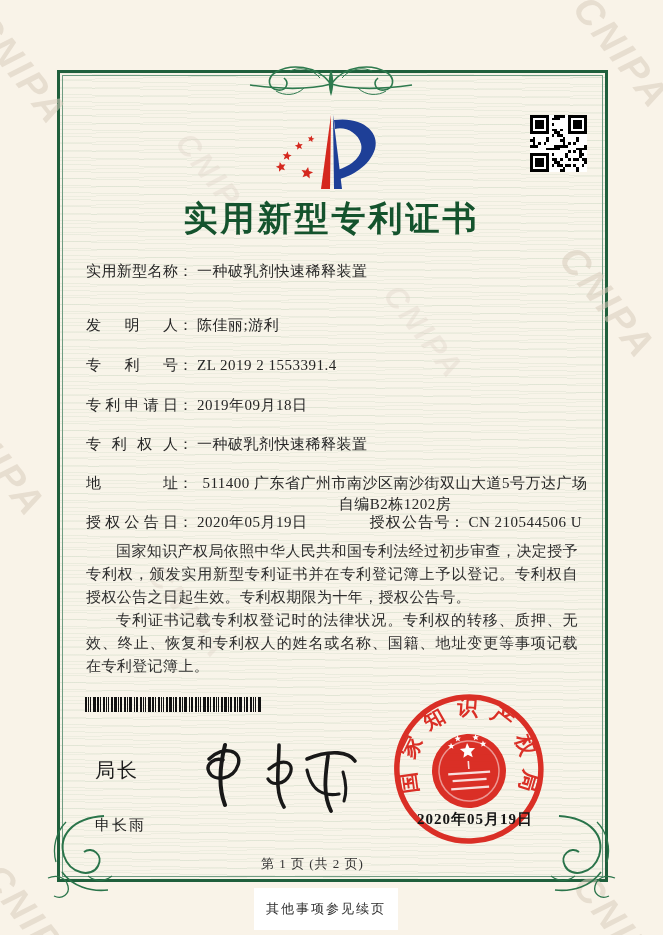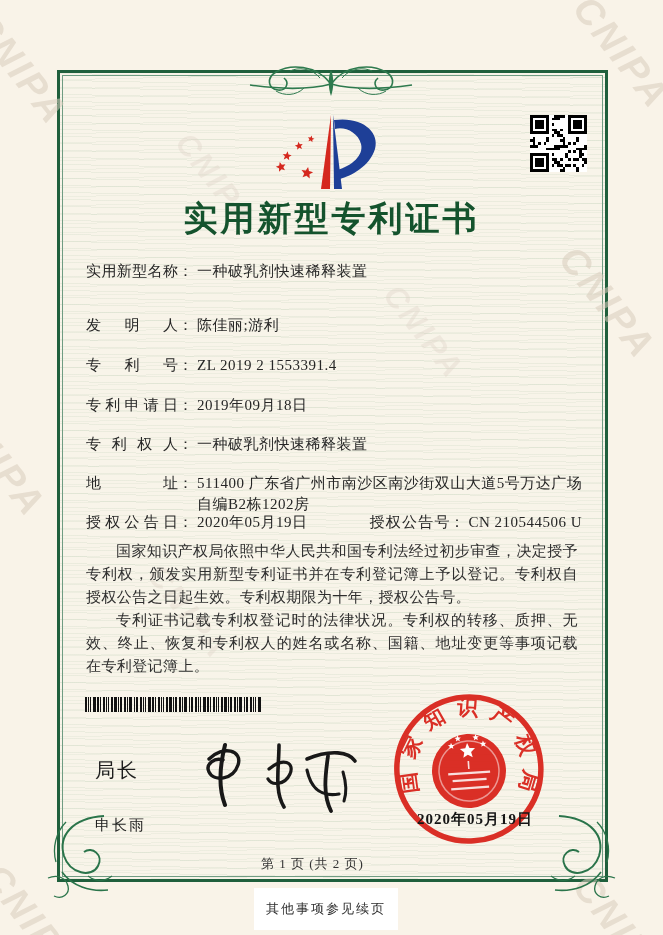--- a/index.html
+++ b/index.html
@@ -37,21 +37,21 @@
   .qr{position:absolute;left:530px;top:115px;width:57px;height:57px;}
   .title{position:absolute;left:0;top:196px;width:100%;text-align:center;
          font-size:34px;font-weight:bold;letter-spacing:3px;color:#14532d;}
   .fields{position:absolute;left:86px;top:0;width:496px;font-size:15px;color:#262626;}
   .frow{position:absolute;display:flex;align-items:flex-start;line-height:20px;white-space:nowrap;}
   .lbl{display:inline-block;width:92px;text-align:justify;text-align-last:justify;
        text-justify:inter-ideograph;flex:none;}
   .lbl.short{width:80px;}
   .colon{flex:none;}
   .val{margin-left:4px;letter-spacing:.5px;}
-  .val.wrap{white-space:normal;display:inline-block;width:396px;line-height:21px;}
+  .val.wrap{white-space:normal;display:inline-block;width:396px;line-height:21px;text-align:center;}
   .pair2{display:flex;margin-left:62px;}
   .paras{position:absolute;left:86px;top:540px;width:492px;font-size:15px;line-height:23px;
          text-align:justify;color:#2e2e2e;}
   .paras p{margin:0;text-indent:2em;letter-spacing:.4px;}
   .barcode{position:absolute;left:85px;top:697px;width:178px;height:15px;}
   .director-label{position:absolute;left:95px;top:757px;font-family:"Liberation Sans","DejaVu Sans",sans-serif;
          font-size:20px;letter-spacing:2px;color:#1d1d1d;}
   .director-name{position:absolute;left:95px;top:784px;font-family:"Liberation Sans","DejaVu Sans",sans-serif;
          font-size:15px;letter-spacing:2px;color:#1d1d1d;margin-top:32px;}
   .signature{position:absolute;left:195px;top:735px;width:168px;height:82px;}

